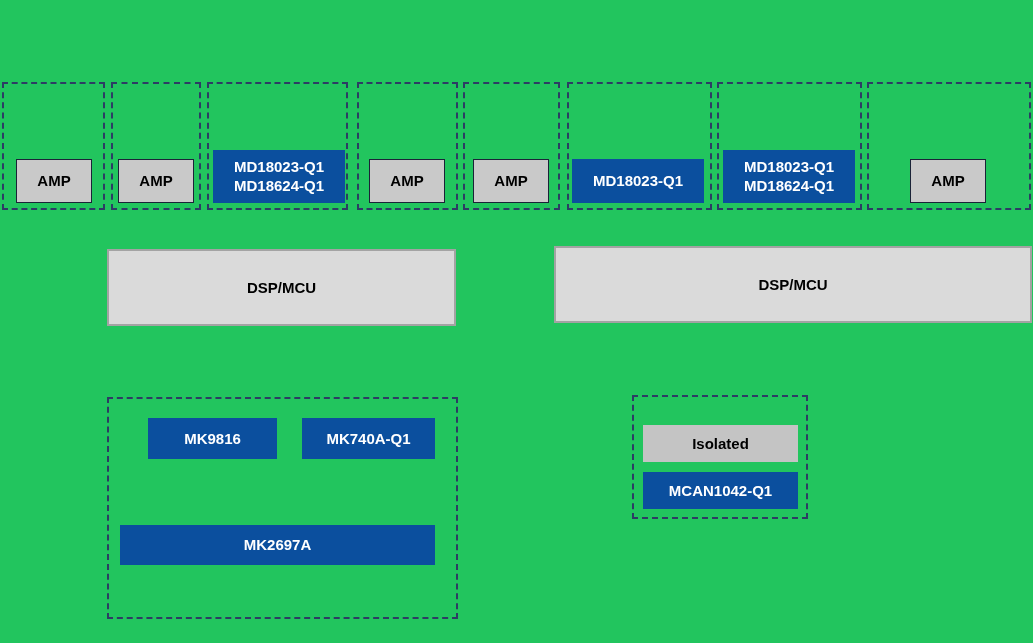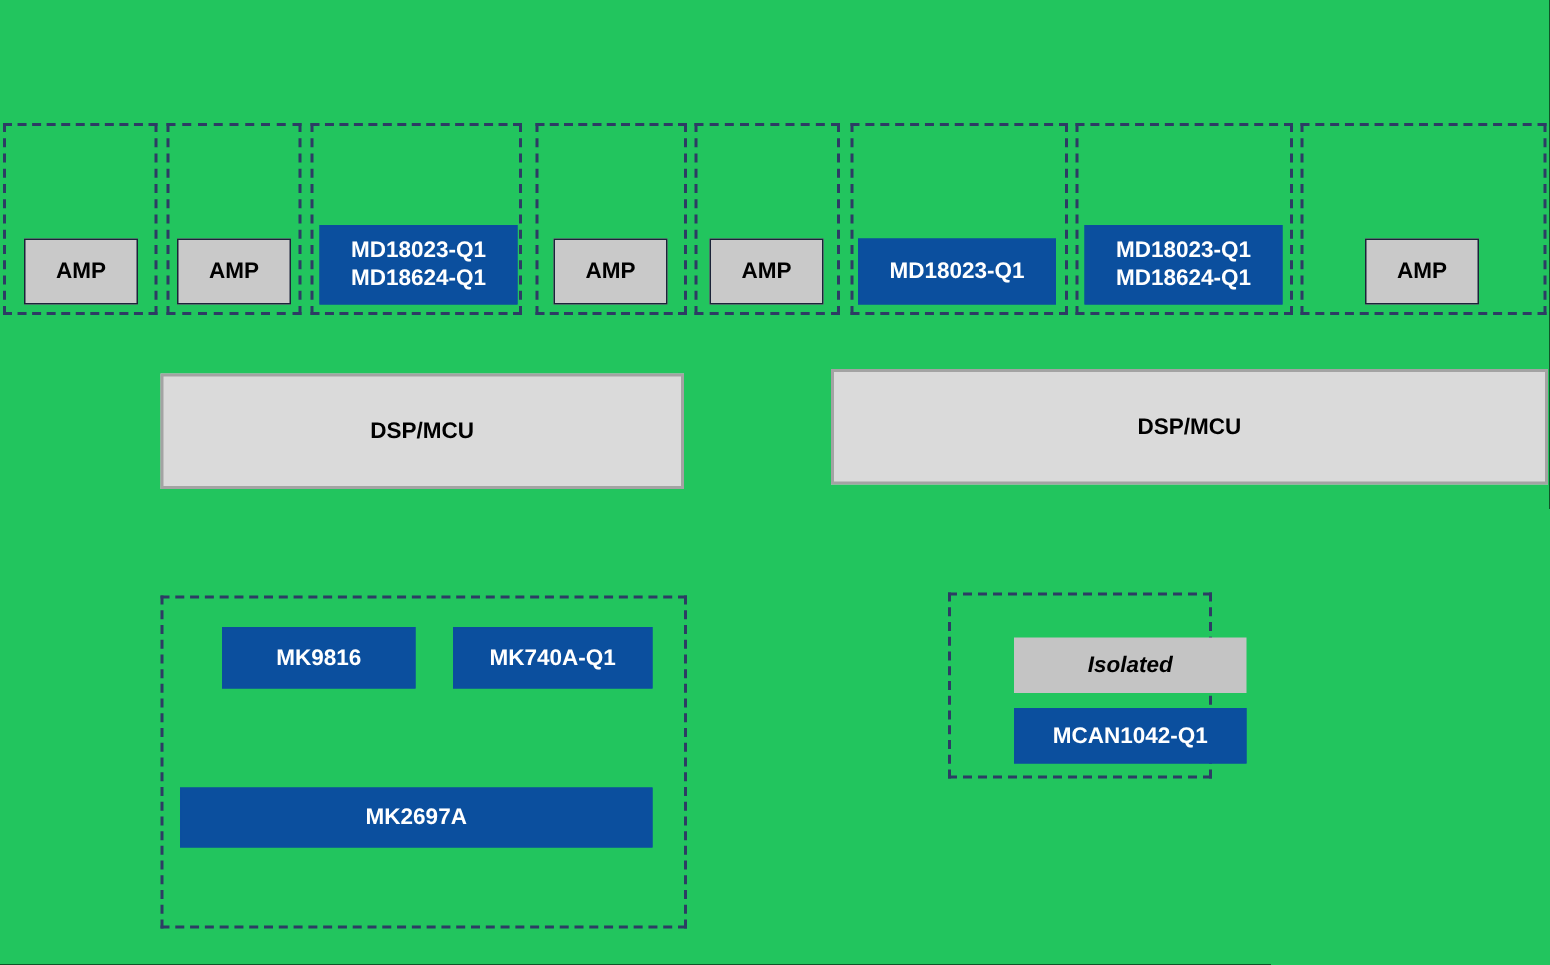--- a/index.html
+++ b/index.html
@@ -138,21 +138,21 @@
   <div class="chip chip-blue" style="left:302px; top:418px; width:133px; height:41px;">
     <span class="chip-line">MK740A-Q1</span>
   </div>
 
   <div class="chip chip-blue" style="left:120px; top:525px; width:315px; height:40px;text-align:center;">
     <span class="chip-line">MK2697A</span>
   </div>
 
   <div class="group-box" style="left:632px; top:395px; width:176px; height:124px;"></div>
 
-  <div class="chip chip-gray-noborder" style="left:676px; top:425px; width:155px; height:37px;font-style:italic;">
+  <div class="chip chip-gray-noborder" style="left:643px; top:425px; width:155px; height:37px;">
     <span class="chip-line">Isolated</span>
   </div>
 
-  <div class="chip chip-blue" style="left:676px; top:472px; width:155px; height:37px;">
+  <div class="chip chip-blue" style="left:643px; top:472px; width:155px; height:37px;">
     <span class="chip-line">MCAN1042-Q1</span>
   </div>
 
 </div>
 
 </body></html>

